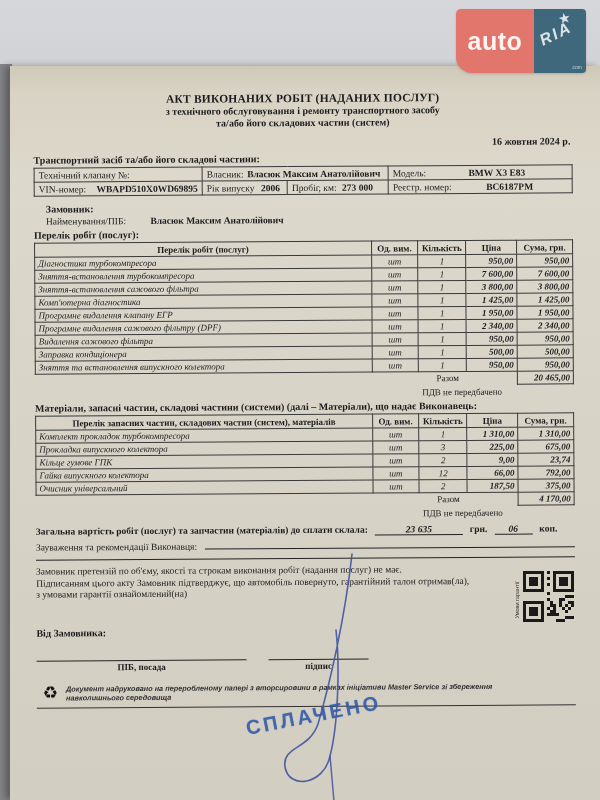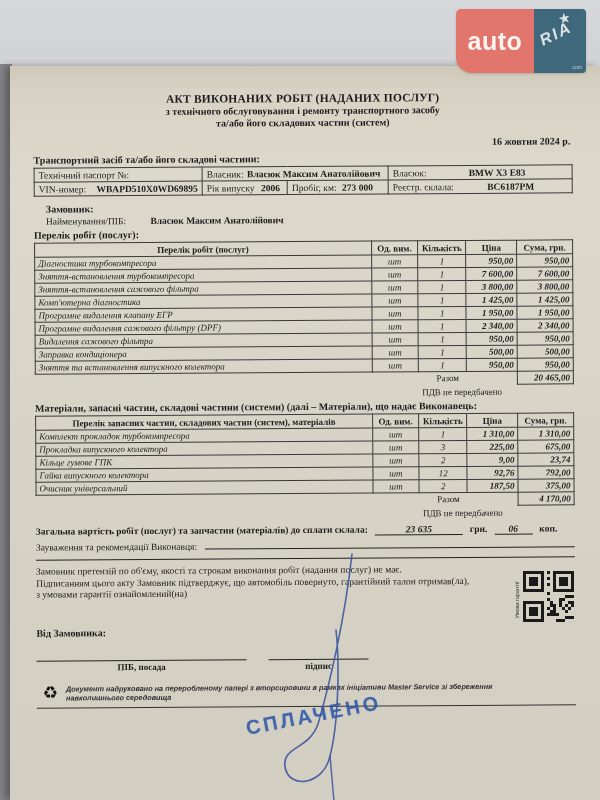--- a/index.html
+++ b/index.html
@@ -125,44 +125,44 @@
 
     <table class="veh-table">
       <colgroup>
           <col style="width:30%">
           <col style="width:14.5%">
           <col style="width:19%">
           <col style="width:36.5%">
         </colgroup>
       <tbody>
           <tr>
-        <td><span>Технічний паспорт №:</span></td>
+        <td><span>Технічний клапану №:</span></td>
         <td colspan="2">
           <span class="cell-flex">
                 <span>Власник:</span>
           <span class="val">Власюк Максим Анатолійович</span>
               </span>
         </td>
         <td>
           <span class="cell-flex">
-                <span>Власюк:</span>
+                <span>Модель:</span>
           <span class="val">BMW X3 E83</span>
               </span>
         </td>
       </tr>
       <tr>
         <td><span>VIN-номер:</span>
           <span class="val" style="margin-left:8px">WBAPD510X0WD69895</span></td>
         <td><span>Рік випуску</span>
           <span class="val" style="margin-left:4px">2006</span></td>
         <td><span>Пробіг, км:</span>
           <span style="font-weight:bold;margin-left:3px">273 000</span></td>
         <td>
           <span class="cell-flex">
-                <span>Реєстр. склала:</span>
+                <span>Реєстр. номер:</span>
           <span class="val">BC6187PM</span>
               </span>
         </td>
       </tr>
     </tbody>
       </table>
 
     <div class="section-label indent" style="margin-top:7px">Замовник:</div>
     <div class="indent" style="font-size:9.5px;margin-top:2px">
       <span>Найменування/ПІБ:</span>
@@ -296,21 +296,21 @@
             <td class="c0">Кільце гумове ГПК</td>
             <td class="c1">шт</td>
             <td class="c2">2</td>
             <td class="c3">9,00</td>
             <td class="c4">23,74</td>
           </tr>
           <tr>
             <td class="c0">Гайка випускного колектора</td>
             <td class="c1">шт</td>
             <td class="c2">12</td>
-            <td class="c3">92,76</td>
+            <td class="c3">66,00</td>
             <td class="c4">792,00</td>
           </tr>
           <tr>
             <td class="c0">Очисник універсальний</td>
             <td class="c1">шт</td>
             <td class="c2">2</td>
             <td class="c3">187,50</td>
             <td class="c4">375,00</td>
           </tr>
           <tr class="total-row">

